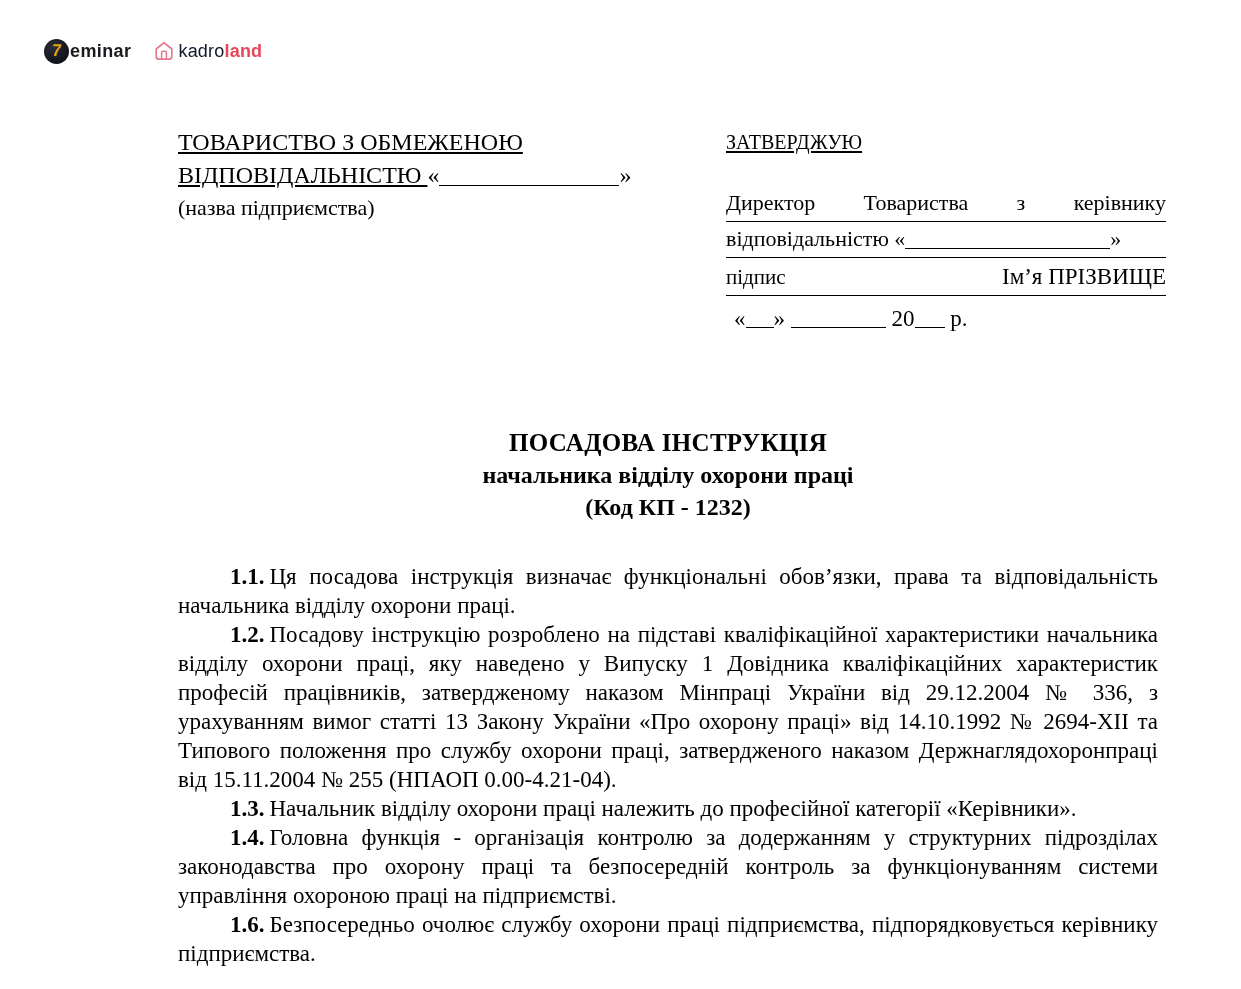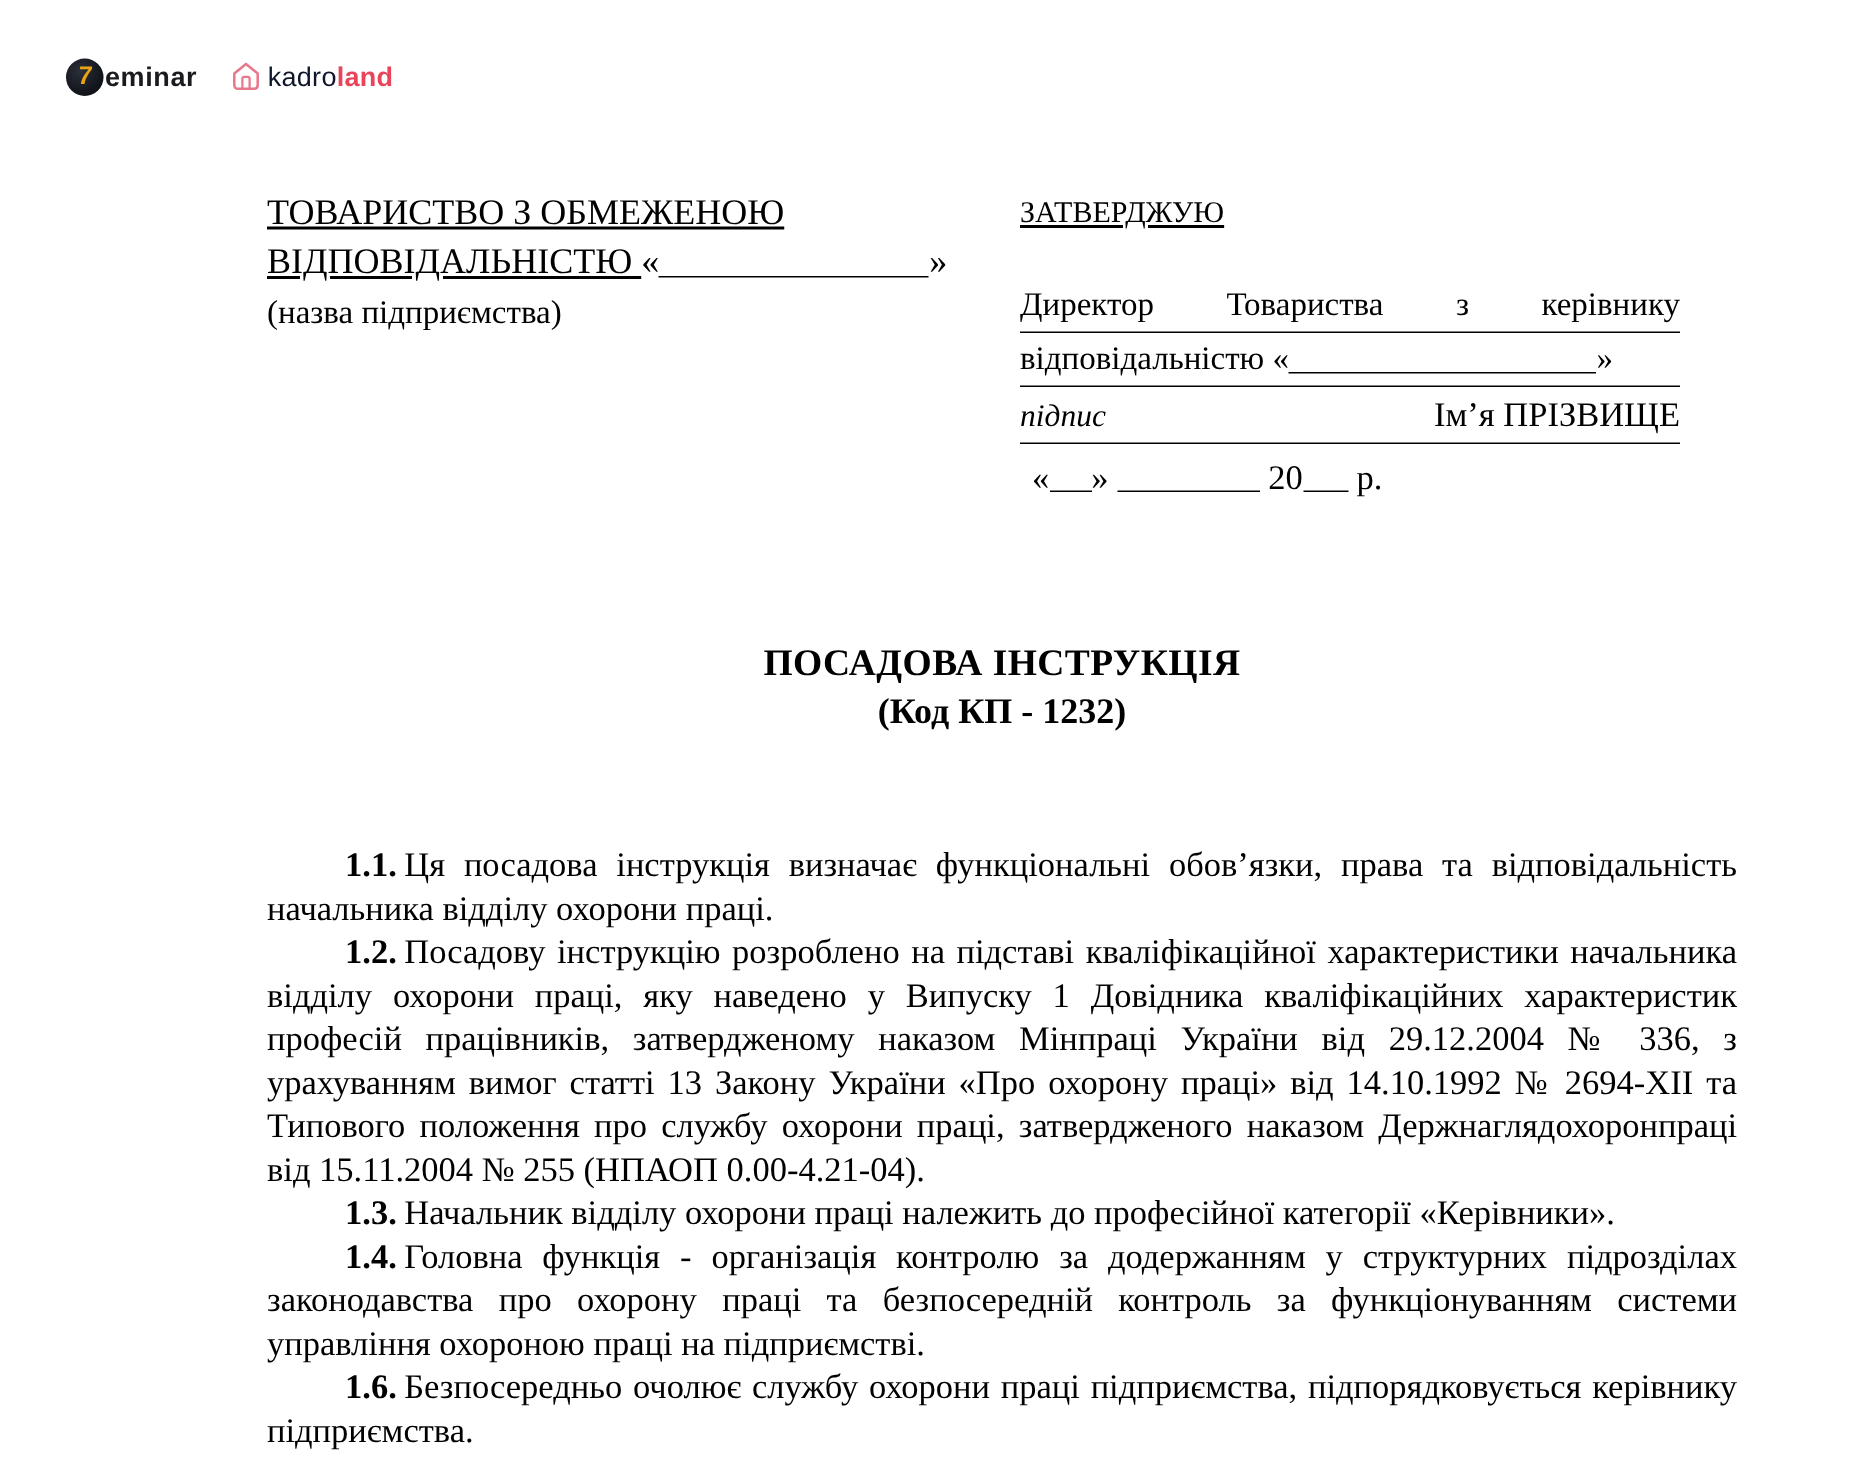--- a/index.html
+++ b/index.html
@@ -90,20 +90,21 @@
   }
 
   
   .header-block {
     position: absolute;
     left: 178px;
     top: 126px;
     width: 980px;
     display: flex;
     align-items: flex-start;
+    gap: 46px;
   }
   .hdr-col-left {
     width: 480px;
     flex: none;
   }
   .hdr-col-right {
     width: 460px;
     flex: none;
     margin-left: 22px;
   }
@@ -157,21 +158,20 @@
   }
   .sign-row {
     width: 440px;
     display: flex;
     align-items: baseline;
     border-bottom: 1.4px solid #000;
     padding-bottom: 1px;
     margin-top: 2px;
   }
   .sign-italic {
-    font-style: italic;
     font-size: 21px;
   }
   .sign-spacer {
     flex: 1 1 auto;
     min-width: 20px;
   }
   .sign-name {
     font-size: 23px;
     white-space: nowrap;
   }
@@ -325,20 +325,21 @@
           <span>20</span><span class="blank-s"></span>
           <span>р.</span>
         </div>
       </div>
     </div>
 
   </div>
 
   <div class="title-block">
     <div class="doc-title-1">ПОСАДОВА ІНСТРУКЦІЯ</div>
+    <div class="doc-title-2">начальника відділу охорони праці</div>
     <div class="doc-title-3">(Код КП - 1232)</div>
   </div>
 
 
   <div class="body-block">
     <p class="para"><span class="num">1.1.</span><span>Ця посадова інструкція визначає функціональні обов’язки, права та відповідальність начальника відділу охорони праці.</span></p>
     <p class="para"><span class="num">1.2.</span><span>Посадову інструкцію розроблено на підставі кваліфікаційної характеристики начальника відділу охорони праці, яку наведено у Випуску 1 Довідника кваліфікаційних характеристик професій працівників, затвердженому наказом Мінпраці України від 29.12.2004 № 336, з урахуванням вимог статті 13 Закону України «Про охорону праці» від 14.10.1992 № 2694-XII та Типового положення про службу охорони праці, затвердженого наказом Держнаглядохоронпраці від 15.11.2004 № 255 (НПАОП 0.00-4.21-04).</span></p>
     <p class="para"><span class="num">1.3.</span><span>Начальник відділу охорони праці належить до професійної категорії «Керівники».</span></p>
     <p class="para"><span class="num">1.4.</span><span>Головна функція - організація контролю за додержанням у структурних підрозділах законодавства про охорону праці та безпосередній контроль за функціонуванням системи управління охороною праці на підприємстві.</span></p>
     <p class="para"><span class="num">1.6.</span><span>Безпосередньо очолює службу охорони праці підприємства, підпорядковується керівнику підприємства.</span></p>

